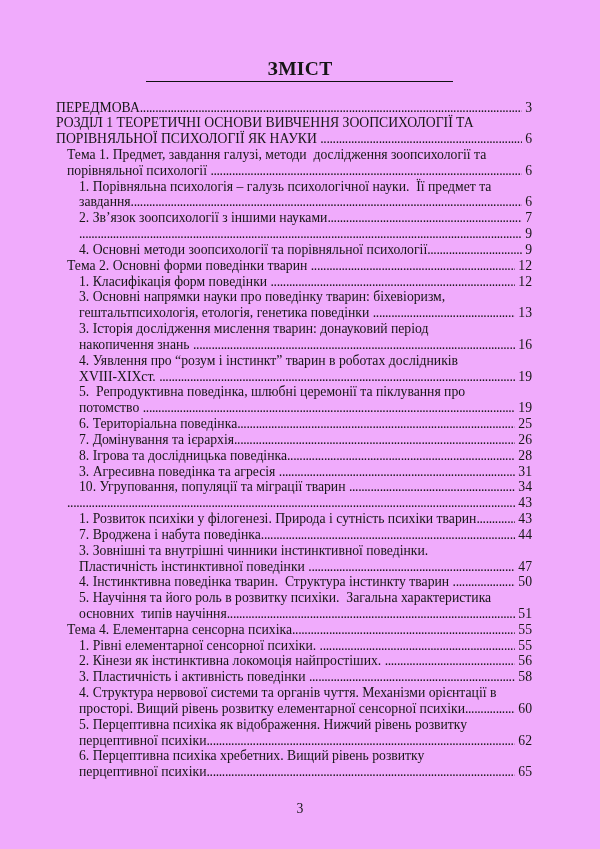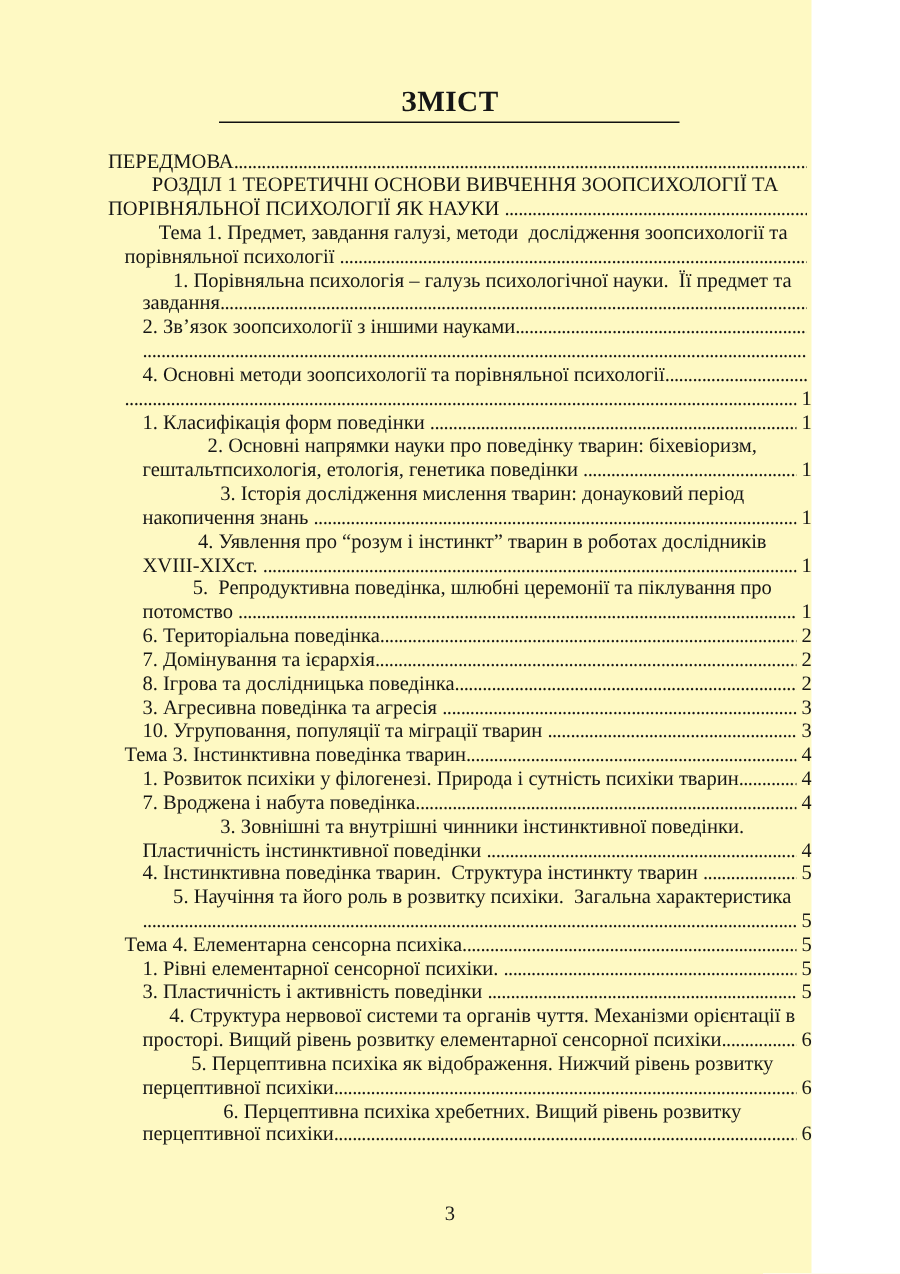--- a/index.html
+++ b/index.html
@@ -1,20 +1,20 @@
 <!DOCTYPE html>
 <html><head>
   <meta charset="utf-8">
   <style>
     html, body { margin: 0; padding: 0; background: #ffffff; }
     .page {
       position: relative;
-      width: 541px;
+      width: 600px;
       height: 849px;
-      background: #fef9c3;
+      background: #f0abfc;
       color: #161616;
       font-family: "Liberation Serif", "DejaVu Serif", serif;
       overflow: hidden;
     }
     .title {
       position: absolute;
       top: 58px; left: 0; width: 600px;
       text-align: center;
       font-weight: bold;
       font-size: 19.5px;
@@ -22,25 +22,24 @@
       letter-spacing: 0.3px;
     }
     .title-rule {
       position: absolute;
       top: 81px; left: 146px;
       width: 307px; height: 1.3px;
       background: #111111;
     }
     .toc {
       position: absolute;
-      top: 99.5px; left: 72px;
+      top: 99.5px; left: 56px;
       width: 476px;
       font-size: 13.7px;
       line-height: 15.83px;
-      text-align: center;
     }
     .entry.lvl0 { padding-left: 0; }
     .entry.lvl1 { padding-left: 11px; }
     .entry.lvl2 { padding-left: 23px; }
     .ln {
       height: 15.83px;
       white-space: nowrap;
       overflow: visible;
     }
     .ln.last {
@@ -132,35 +131,36 @@
     <div class="entry lvl2">
       <div class="ln last">
         <span class="lbl"><span class="tx">4. Основні методи зоопсихології та порівняльної психології</span></span>
         <span class="leader"></span>
         <span class="pg">9</span>
       </div>
     </div>
 
     <div class="entry lvl1">
       <div class="ln last">
+        <span class="lbl"><span class="pre">Тема 2.</span> <span class="tx">Основні форми поведінки тварин </span></span>
         <span class="leader"></span>
         <span class="pg">12</span>
       </div>
     </div>
 
     <div class="entry lvl2">
       <div class="ln last">
         <span class="lbl"><span class="tx">1. Класифікація форм поведінки </span></span>
         <span class="leader"></span>
         <span class="pg">12</span>
       </div>
     </div>
 
     <div class="entry lvl2">
-      <div class="ln"><span class="tx">2. Основні напрямки науки про поведінку тварин: біхевіоризм,</span></div>
+      <div class="ln"><span class="tx">3. Основні напрямки науки про поведінку тварин: біхевіоризм,</span></div>
       <div class="ln last">
         <span class="lbl"><span class="tx">гештальтпсихологія, етологія, генетика поведінки </span></span>
         <span class="leader"></span>
         <span class="pg">13</span>
       </div>
     </div>
 
     <div class="entry lvl2">
       <div class="ln"><span class="tx">3. Історія дослідження мислення тварин: донауковий період</span></div>
       <div class="ln last">
@@ -223,21 +223,20 @@
     <div class="entry lvl2">
       <div class="ln last">
         <span class="lbl"><span class="tx">10. Угруповання, популяції та міграції тварин </span></span>
         <span class="leader"></span>
         <span class="pg">34</span>
       </div>
     </div>
 
     <div class="entry lvl1">
       <div class="ln last">
-        <span class="lbl"><span class="pre">Тема 3.</span> <span class="tx">Інстинктивна поведінка тварин</span></span>
         <span class="leader"></span>
         <span class="pg">43</span>
       </div>
     </div>
 
     <div class="entry lvl2">
       <div class="ln last">
         <span class="lbl"><span class="tx">1. Розвиток психіки у філогенезі. Природа і сутність психіки тварин</span></span>
         <span class="leader"></span>
         <span class="pg">43</span>
@@ -265,20 +264,21 @@
       <div class="ln last">
         <span class="lbl"><span class="tx">4. Інстинктивна поведінка тварин.  Структура інстинкту тварин </span></span>
         <span class="leader"></span>
         <span class="pg">50</span>
       </div>
     </div>
 
     <div class="entry lvl2">
       <div class="ln"><span class="tx">5. Научіння та його роль в розвитку психіки.  Загальна характеристика</span></div>
       <div class="ln last">
+        <span class="lbl"><span class="tx">основних  типів научіння</span></span>
         <span class="leader"></span>
         <span class="pg">51</span>
       </div>
     </div>
 
     <div class="entry lvl1">
       <div class="ln last">
         <span class="lbl"><span class="pre">Тема 4.</span> <span class="tx">Елементарна сенсорна психіка</span></span>
         <span class="leader"></span>
         <span class="pg">55</span>
@@ -286,20 +286,27 @@
     </div>
 
     <div class="entry lvl2">
       <div class="ln last">
         <span class="lbl"><span class="tx">1. Рівні елементарної сенсорної психіки. </span></span>
         <span class="leader"></span>
         <span class="pg">55</span>
       </div>
     </div>
 
+    <div class="entry lvl2">
+      <div class="ln last">
+        <span class="lbl"><span class="tx">2. Кінези як інстинктивна локомоція найпростіших. </span></span>
+        <span class="leader"></span>
+        <span class="pg">56</span>
+      </div>
+    </div>
 
     <div class="entry lvl2">
       <div class="ln last">
         <span class="lbl"><span class="tx">3. Пластичність і активність поведінки </span></span>
         <span class="leader"></span>
         <span class="pg">58</span>
       </div>
     </div>
 
     <div class="entry lvl2">

